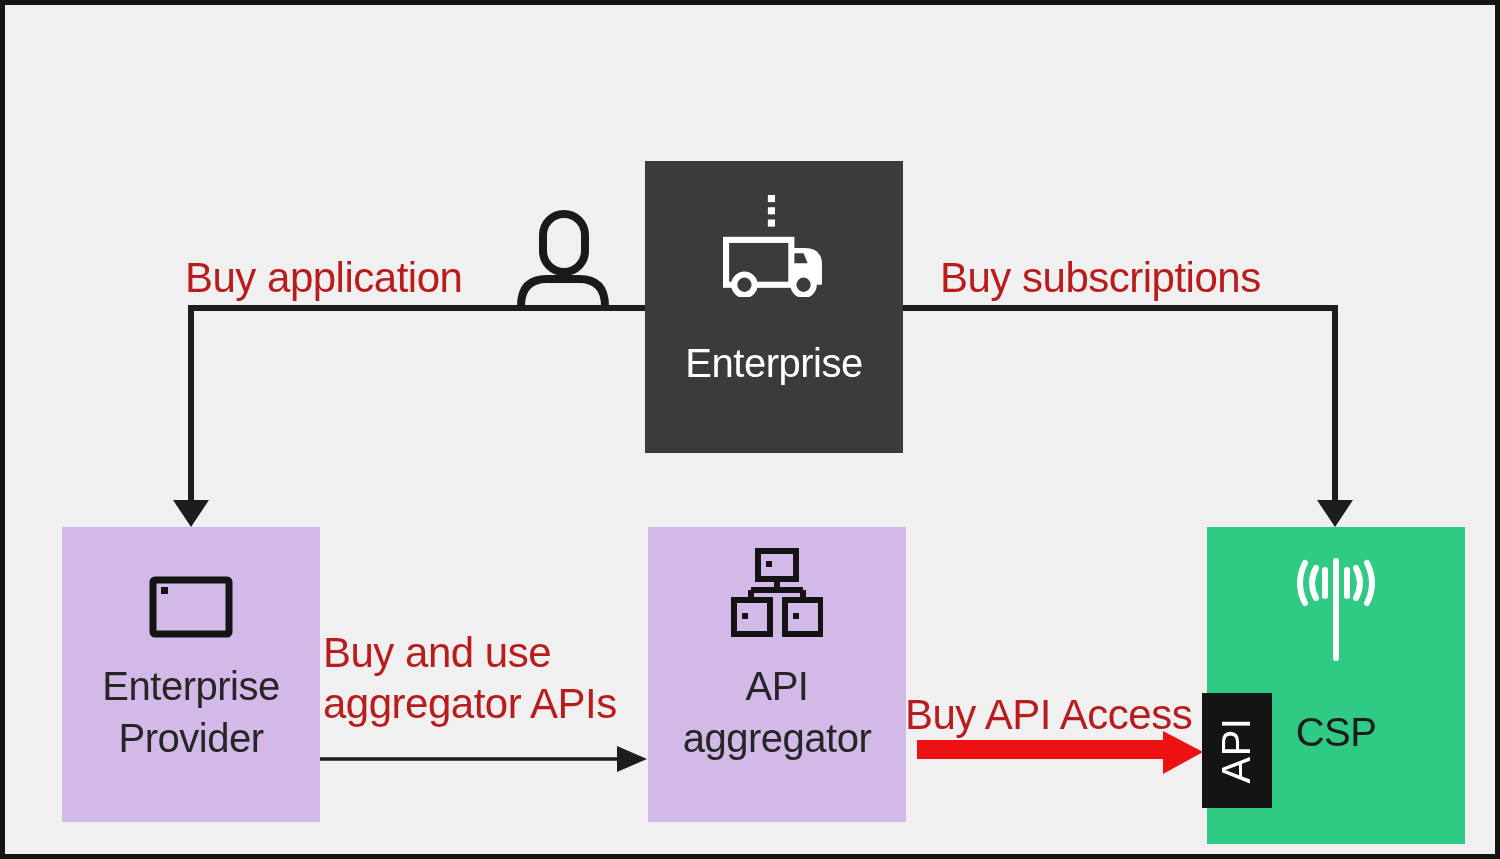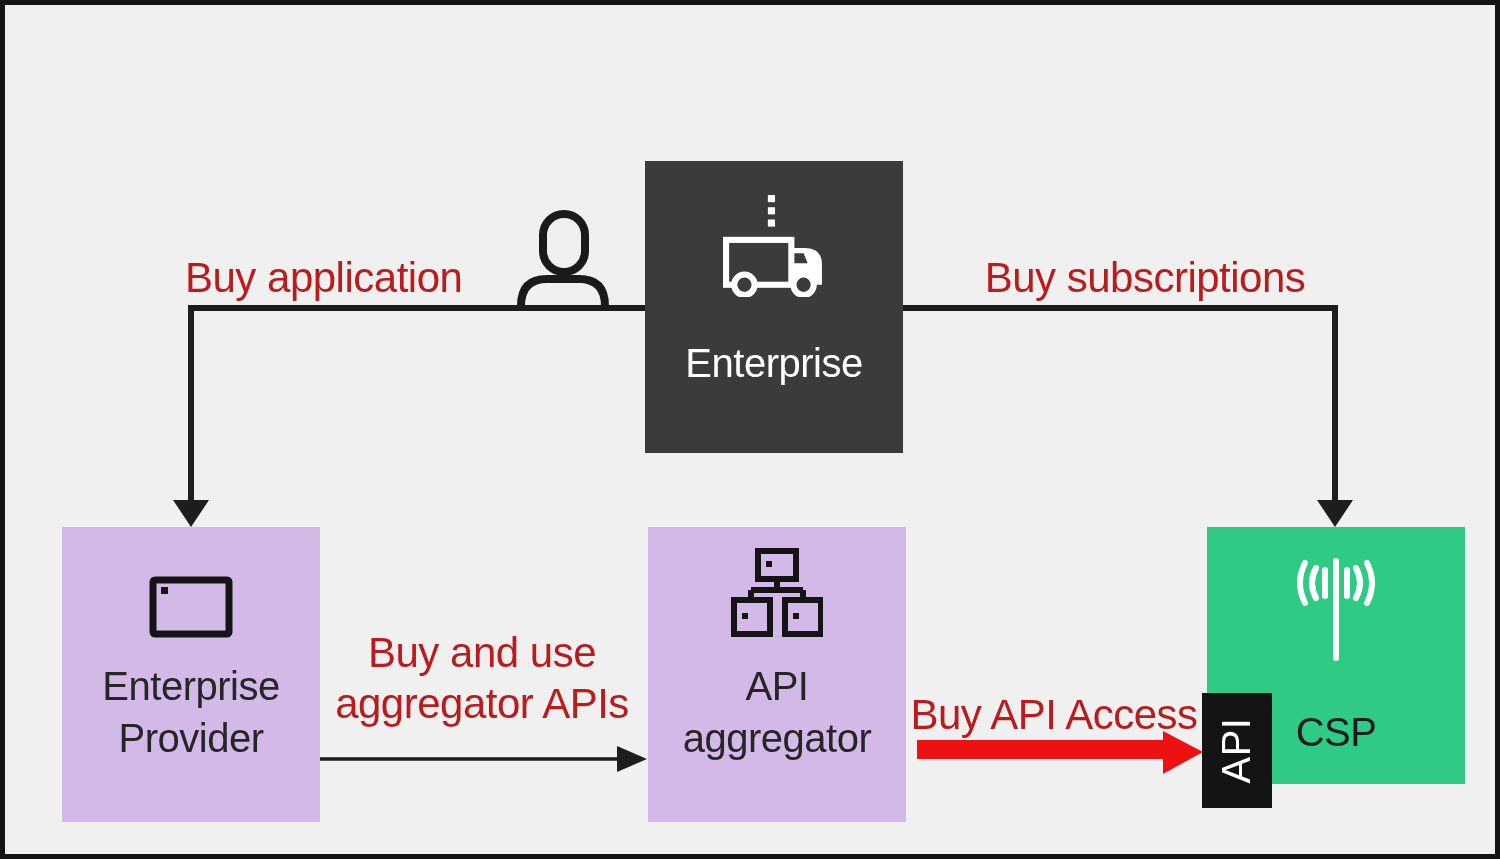--- a/index.html
+++ b/index.html
@@ -11,32 +11,32 @@
   }
   .title{
     position:absolute;left:68px;top:44px;
     font-size:46px;font-weight:700;letter-spacing:-1px;color:#1c1c1c;
     white-space:nowrap;
   }
   .edge-label{
     position:absolute;font-size:42px;color:#b91c1c;letter-spacing:-0.5px;
     white-space:nowrap;
   }
-  .edge-label.centered{text-align:center;white-space:normal;line-height:51px;}
+  .edge-label.centered{white-space:normal;line-height:51px;}
   .node{position:absolute;}
   .node-icon{position:absolute;left:50%;transform:translateX(-50%);}
   .node-label{
     position:absolute;left:0;width:100%;text-align:center;
     font-size:40px;line-height:52px;color:#262626;letter-spacing:-0.5px;
   }
   .node-enterprise{left:640px;top:156px;width:258px;height:292px;background:#3b3b3b;padding-left:32px;}
   .node-enterprise .node-label{color:#ffffff;top:176px;}
   .node-provider{left:57px;top:522px;width:258px;height:295px;background:#d3b9e7;}
   .node-aggregator{left:643px;top:522px;width:258px;height:295px;background:#d3b9e7;}
-  .node-csp{left:1202px;top:522px;width:258px;height:257px;background:#2fca84;}
+  .node-csp{left:1202px;top:522px;width:258px;height:317px;background:#2fca84;}
   .node-csp .node-label{color:#1c1c1c;top:179px;}
   .two-line-label{top:133px;}
   .overlay{position:absolute;left:0;top:0;width:1490px;height:849px;}
   .api-tag{
     position:absolute;left:1197px;top:688px;width:70px;height:115px;
     background:#141414;display:flex;align-items:center;justify-content:center;
   }
   .api-tag span{
     color:#ffffff;font-size:40px;letter-spacing:0.5px;
     transform:rotate(-90deg);white-space:nowrap;

